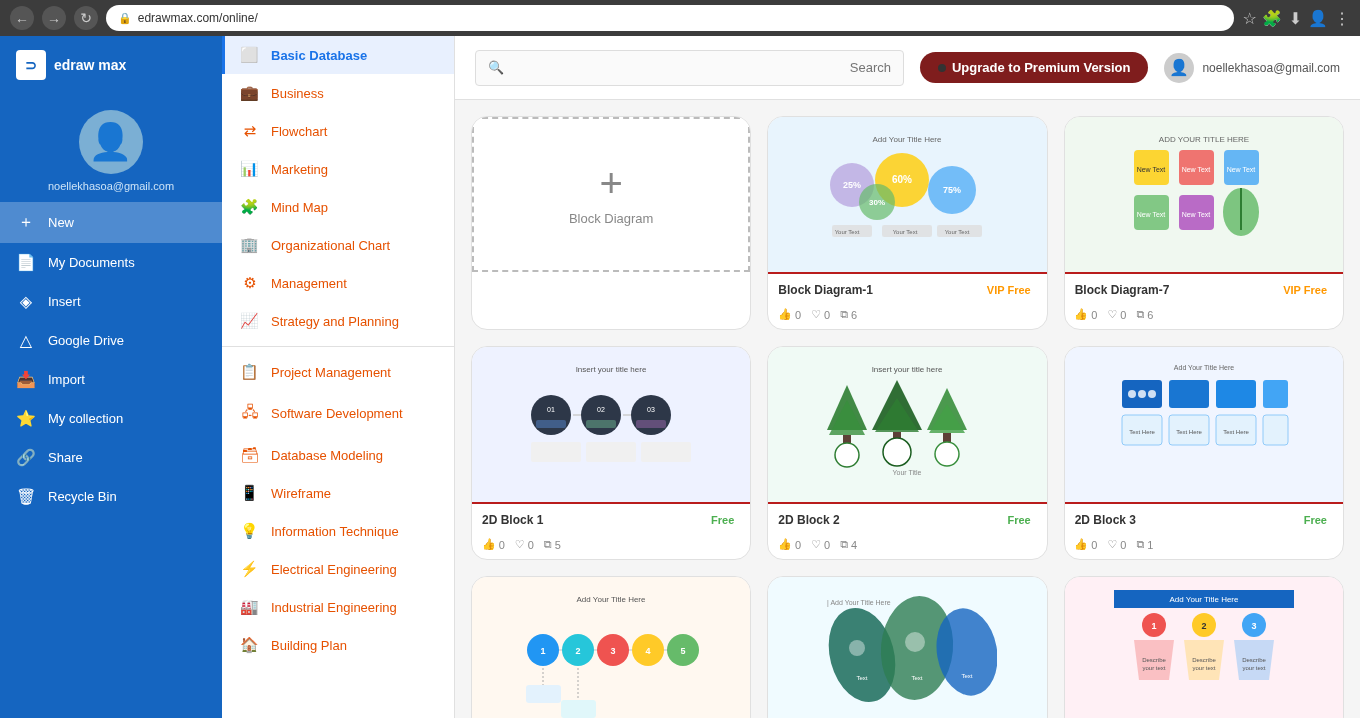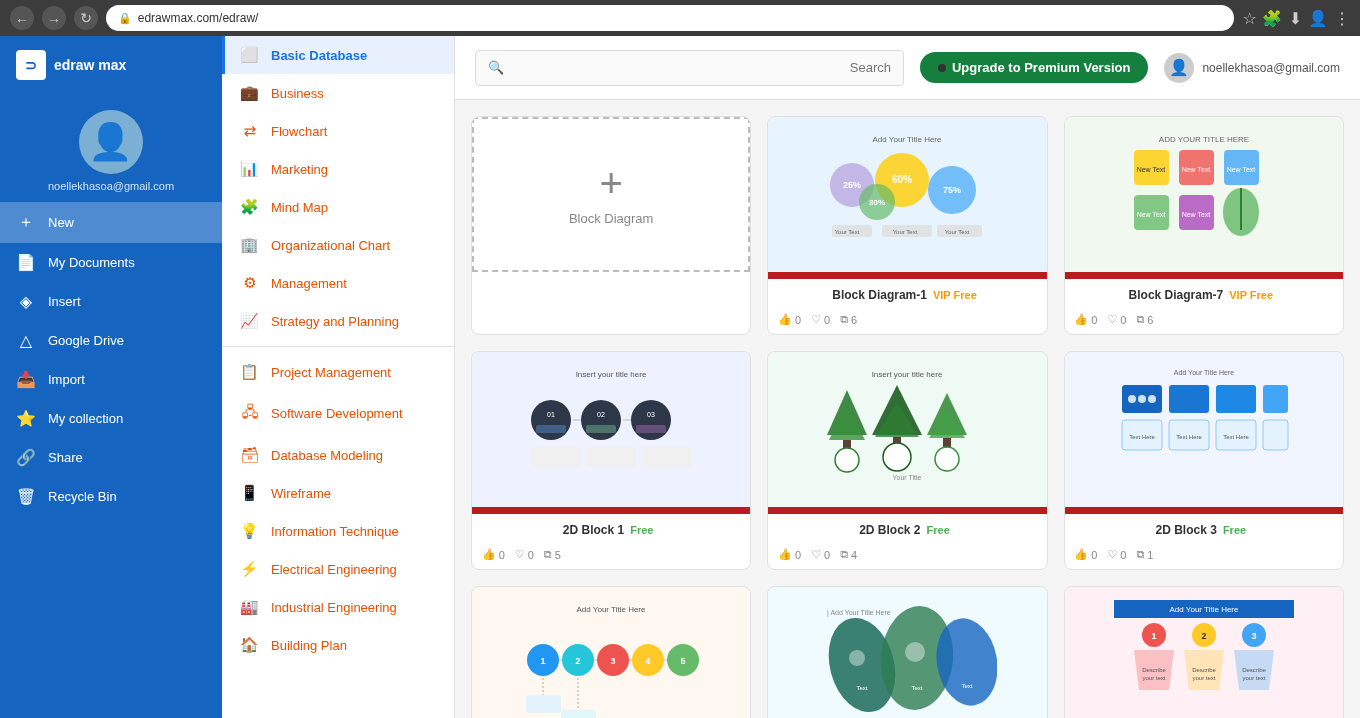--- a/index.html
+++ b/index.html
@@ -158,21 +158,21 @@
     .search-bar input {
       border: none;
       background: transparent;
       outline: none;
       font-size: 13px;
       flex: 1;
       color: #999;
       text-align: right;
     }
     .upgrade-btn {
-      background: #15803d;
+      background: #7f1d1d;
       color: white;
       border: none;
       border-radius: 20px;
       padding: 8px 18px;
       font-size: 13px;
       font-weight: 600;
       cursor: pointer;
       display: flex;
       align-items: center;
       gap: 6px;
@@ -198,21 +198,21 @@
     
     .templates-grid {
       display: grid;
       grid-template-columns: repeat(3, 1fr);
       gap: 16px;
       padding: 16px;
     }
 
     .template-card {
       background: white;
-      border-radius: 8px;
+      border-radius: 16px;
       overflow: hidden;
       cursor: pointer;
       border: 1px solid #e0e0e0;
     }
 
     .template-thumb {
       height: 155px;
       background: #f0f4ff;
       display: flex;
       align-items: center;
@@ -227,22 +227,22 @@
       border: 2px dashed #bbb;
       flex-direction: column;
       gap: 8px;
     }
     .plus-icon { font-size: 40px; color: #888; line-height: 1; }
 
     .template-footer {
       padding: 8px 10px 6px;
       display: flex;
       align-items: center;
-      justify-content: center;
-      border-top: 7px solid #b91c1c;
+      justify-content: space-between;
+      border-top: 2px solid #b91c1c;
     }
     .template-name { font-size: 12px; font-weight: 600; color: #333; }
     .template-badge {
       font-size: 11px;
       font-weight: 600;
       padding: 2px 6px;
       border-radius: 3px;
     }
     .badge-free { color: #4caf50; }
     .badge-vip { color: #ff9800; }
@@ -268,21 +268,21 @@
   </style>
 </head>
 <body>
 
 <div class="browser-chrome">
   <div class="browser-nav-btn">←</div>
   <div class="browser-nav-btn">→</div>
   <div class="browser-nav-btn">↻</div>
   <div class="browser-url-bar">
     <span class="lock-icon">🔒</span>
-    <span>edrawmax.com/edraw/</span>
+    <span>edrawmax.com/online/</span>
   </div>
   <div class="browser-actions">
     <span class="browser-action-btn">☆</span>
     <span class="browser-action-btn">🧩</span>
     <span class="browser-action-btn">⬇</span>
     <span class="browser-action-btn">👤</span>
     <span class="browser-action-btn">⋮</span>
   </div>
 </div>
 

